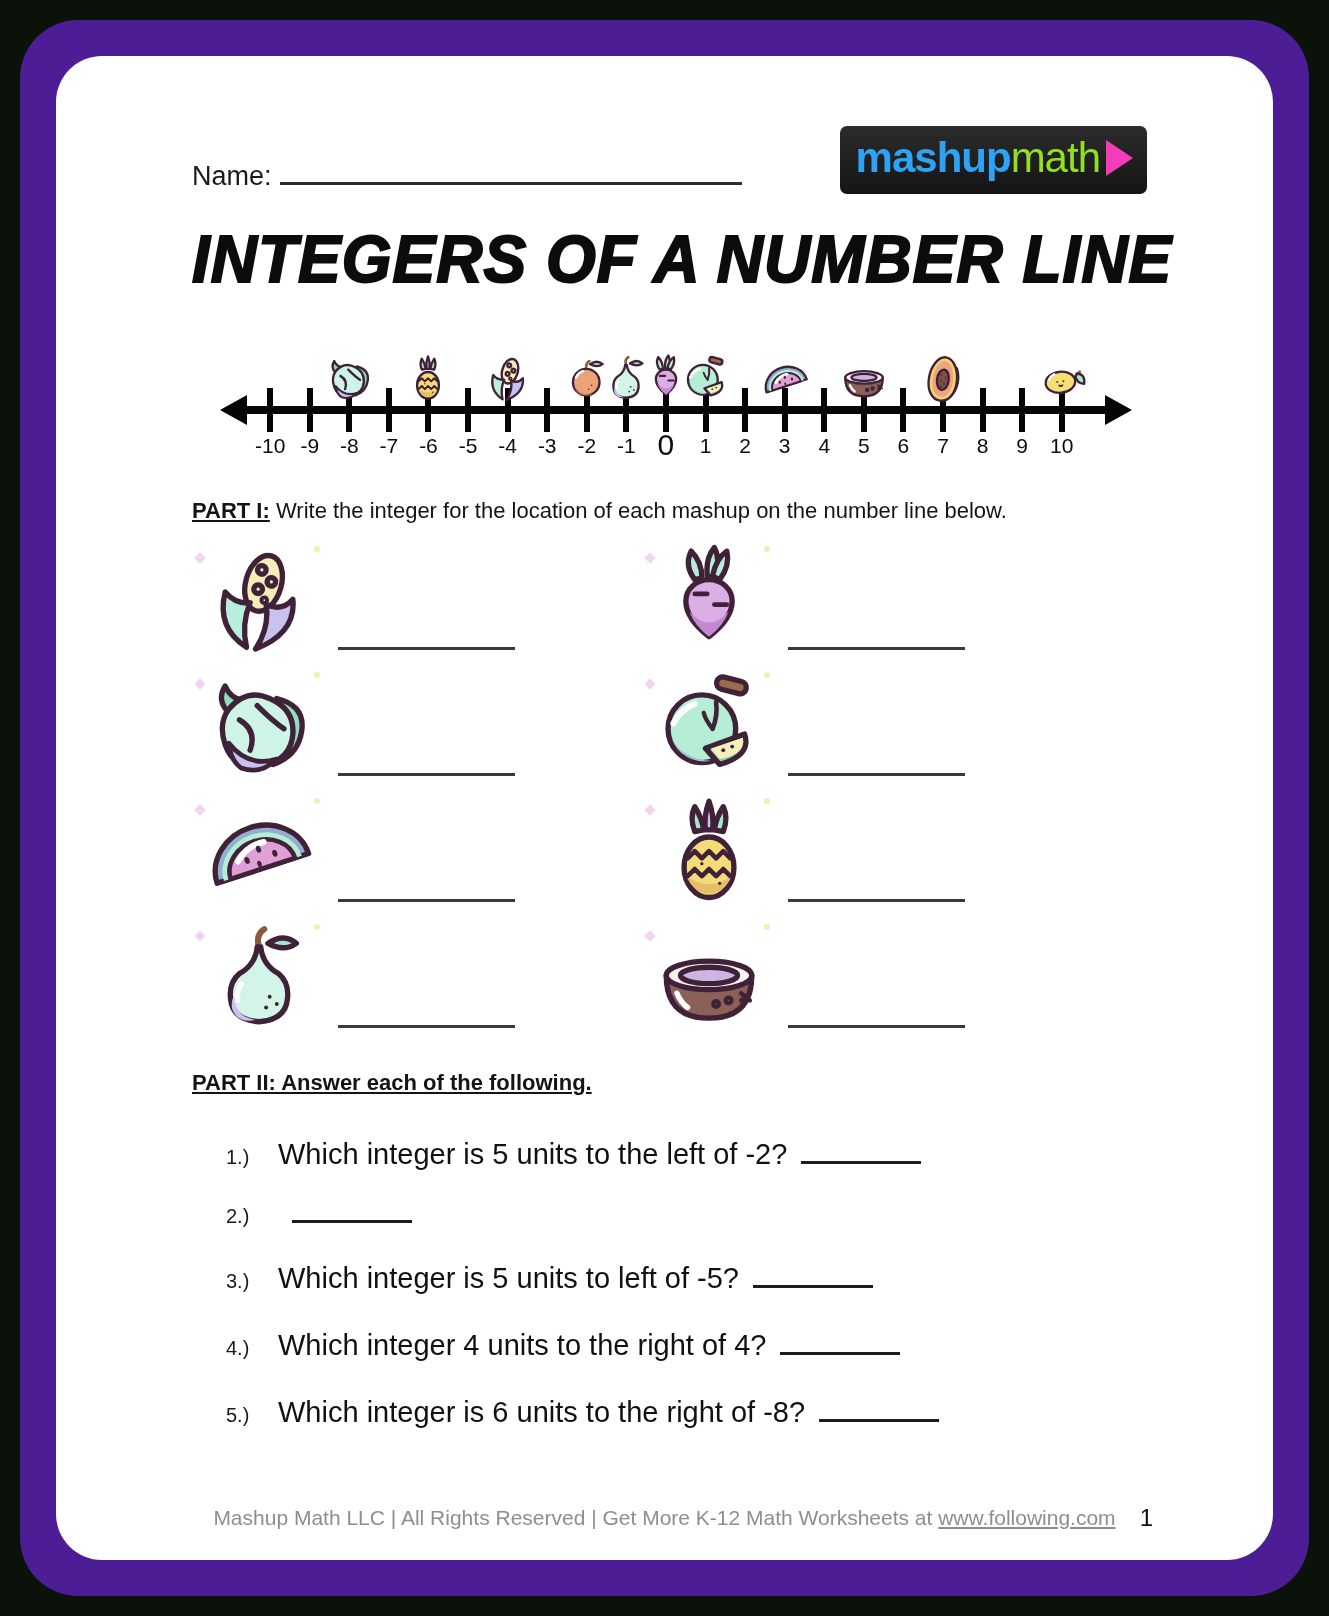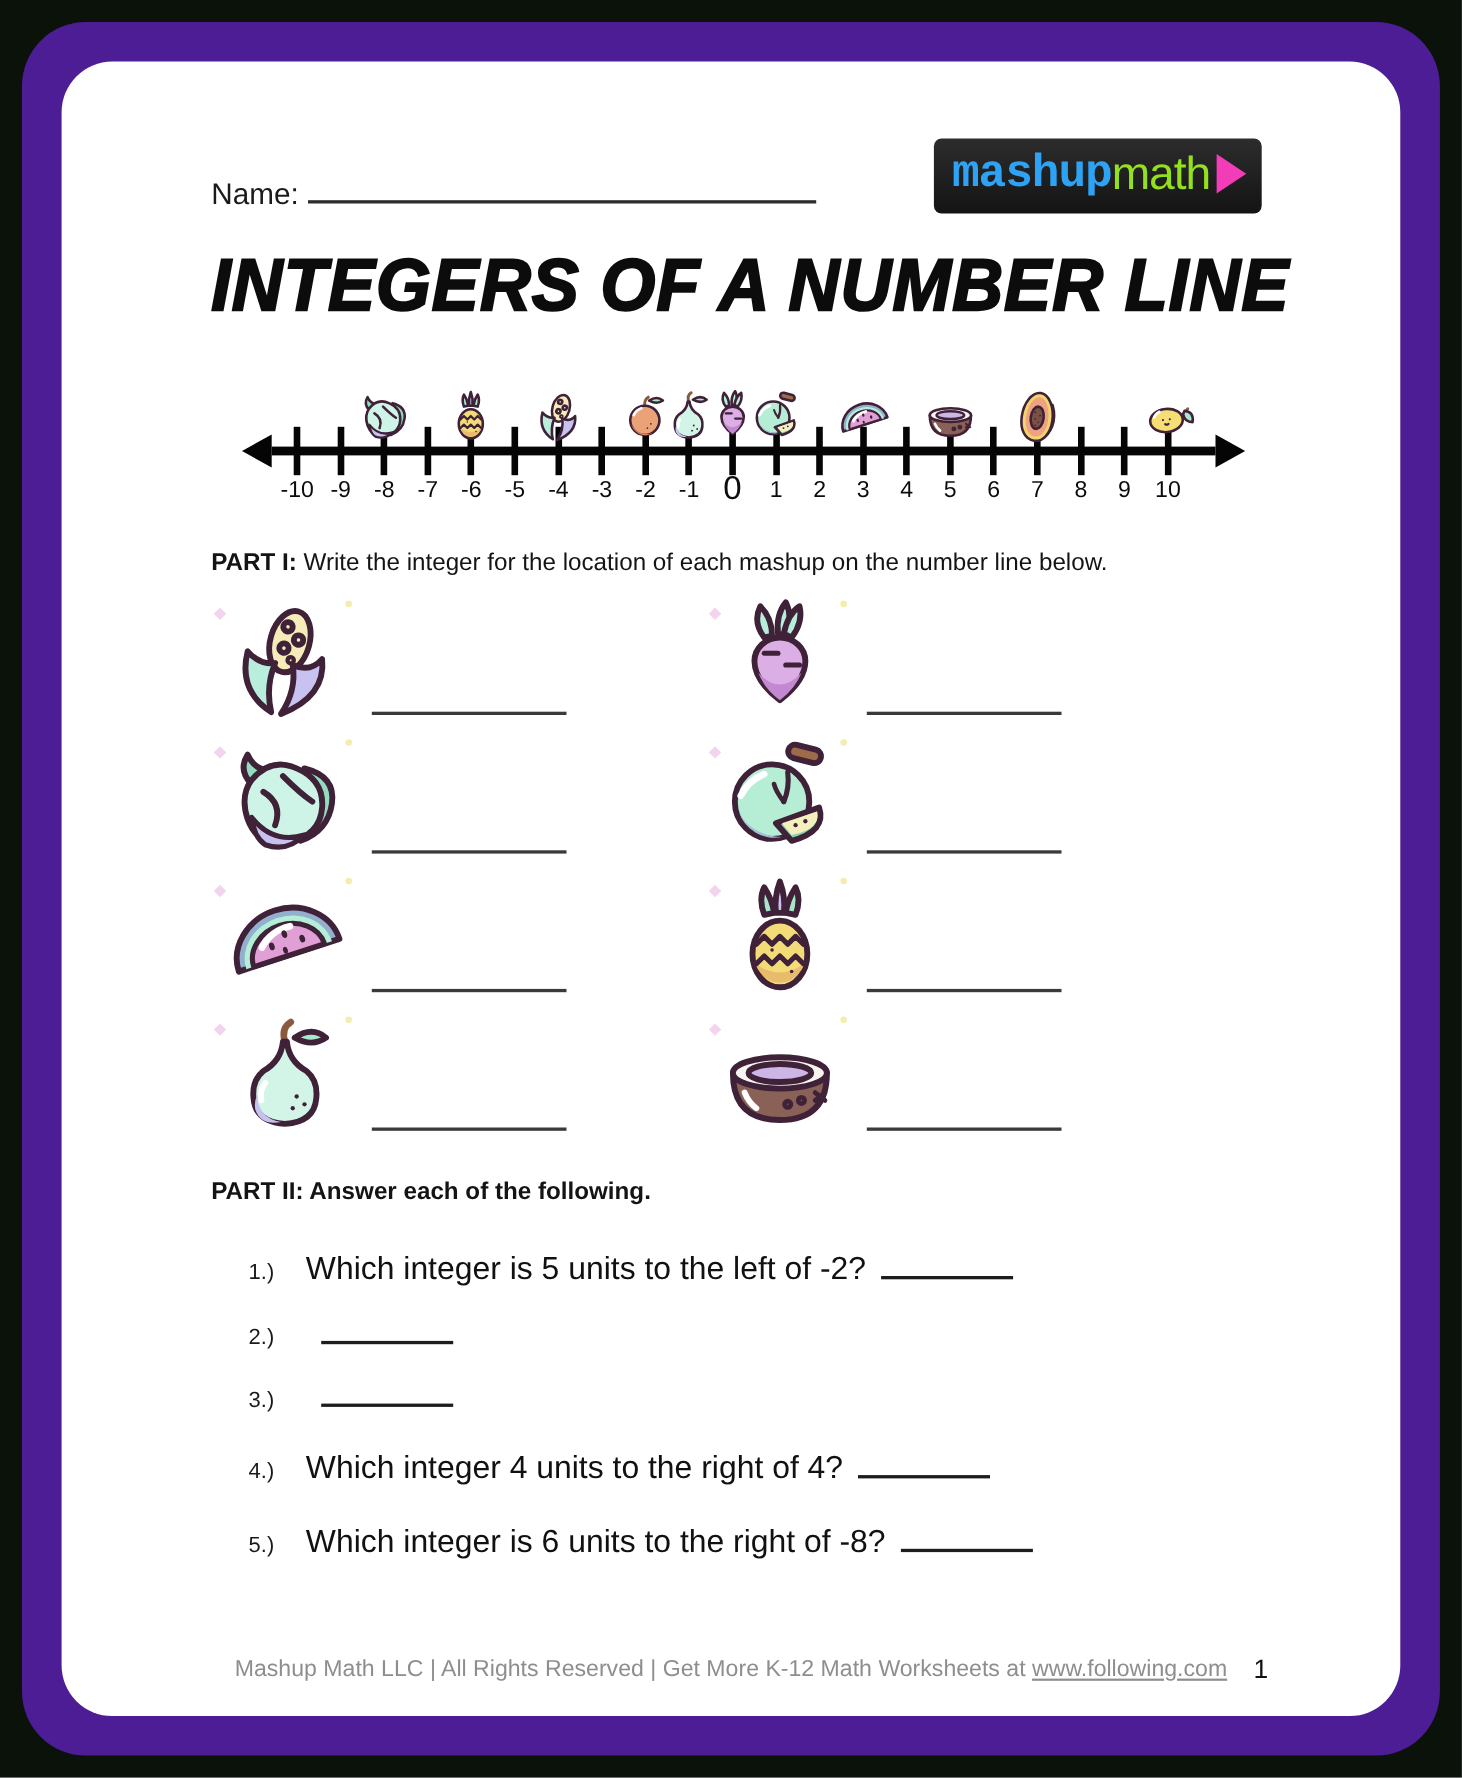--- a/index.html
+++ b/index.html
@@ -7,21 +7,21 @@
   body { background:#0a120a; font-family:"Liberation Sans", sans-serif; position:relative; overflow:hidden; }
   .frame { position:absolute; inset:20px; background:#4c1d95; border-radius:58px; }
   .sheet { position:absolute; inset:36px; background:#ffffff; border-radius:46px; overflow:hidden; }
   .content { position:relative; padding:70px 110px 0 136px; height:100%; }
 
   
   .header-row { display:flex; justify-content:space-between; align-items:center; padding-right:16px; }
   .name-row { font-size:27px; color:#1a1a1a; padding-top:26px; }
   .name-line { display:inline-block; width:462px; border-bottom:3px solid #2d2d2d; height:30px; margin-left:8px; }
   .logo { background:linear-gradient(#2c2c2c,#141414); border-radius:7px; padding:8px 14px 12px 16px; display:flex; align-items:center; }
-  .logo .w1 { color:#2ea2f4; font-weight:bold; font-size:42px; letter-spacing:-1px;font-family:Liberation Mono, monospace; }
+  .logo .w1 { color:#2ea2f4; font-weight:bold; font-size:42px; letter-spacing:-1px; }
   .logo .w2 { color:#93df20; font-size:42px; letter-spacing:-1px; }
   .logo-arrow { width:0; height:0; border-left:27px solid #f23cb8; border-top:18px solid transparent; border-bottom:18px solid transparent; margin-left:6px; }
 
   
   .title { margin-top:28px; font-size:64px; font-style:italic; font-weight:bold; color:#0c0c0c;
            letter-spacing:1px; -webkit-text-stroke:2px #0c0c0c; transform:scaleY(1.04); transform-origin:left; white-space:nowrap; }
 
   
   .numberline { position:relative; height:138px; margin:30px 0 0 28px; width:912px; }
   .nl-line { position:absolute; left:27px; right:27px; top:80px; height:8px; background:#050505; }
@@ -30,21 +30,21 @@
   .nl-line::after { content:""; position:absolute; right:-27px; top:-11px; width:0; height:0;
       border-left:27px solid #050505; border-top:15px solid transparent; border-bottom:15px solid transparent; }
   .nl-tick { position:absolute; width:6px; height:44px; top:62px; background:#050505; transform:translateX(-50%); }
   .nl-label { position:absolute; top:108px; transform:translateX(-50%); font-size:21px; font-weight:normal; color:#0c0c0c; }
   .nl-label.nl-zero { font-size:30px; top:102px; }
   .nl-marker { position:absolute; top:28px; transform:translateX(-50%); }
   .nl-icon { width:50px; height:50px; display:block; }
 
   
   .part-heading { font-size:22px; color:#141414; margin-top:34px; }
-  .part-heading b { font-weight:bold; }
+  .part-heading b { font-weight:bold;text-decoration:underline; }
 
   
   .p1-grid { display:flex; gap:10px; margin-top:16px; margin-left:10px; }
   .p1-col { display:flex; flex-direction:column; gap:8px; width:440px; }
   .p1-item { display:flex; align-items:flex-end; gap:22px; height:118px; }
   .p1-iconbox { width:114px; height:114px; position:relative; flex:none; }
   .p1-iconbox svg { width:114px; height:114px; display:block; }
   .p1-iconbox::before { content:""; position:absolute; left:-6px; top:10px; width:8px; height:8px;
       background:#f3d4ef; transform:rotate(45deg); }
   .p1-iconbox::after { content:""; position:absolute; right:-4px; top:2px; width:6px; height:6px;
@@ -415,20 +415,21 @@
             <span class="q-blank"></span>
           </div>
 
           <div class="q-row">
             <span class="q-num">2.)</span>
             <span class="q-blank"></span>
           </div>
 
           <div class="q-row">
             <span class="q-num">3.)</span>
+            <span class="q-text">Which integer is 5 units to left of -5?</span>
             <span class="q-blank"></span>
           </div>
 
           <div class="q-row">
             <span class="q-num">4.)</span>
             <span class="q-text">Which integer 4 units to the right of 4?</span>
             <span class="q-blank"></span>
           </div>
 
           <div class="q-row">

